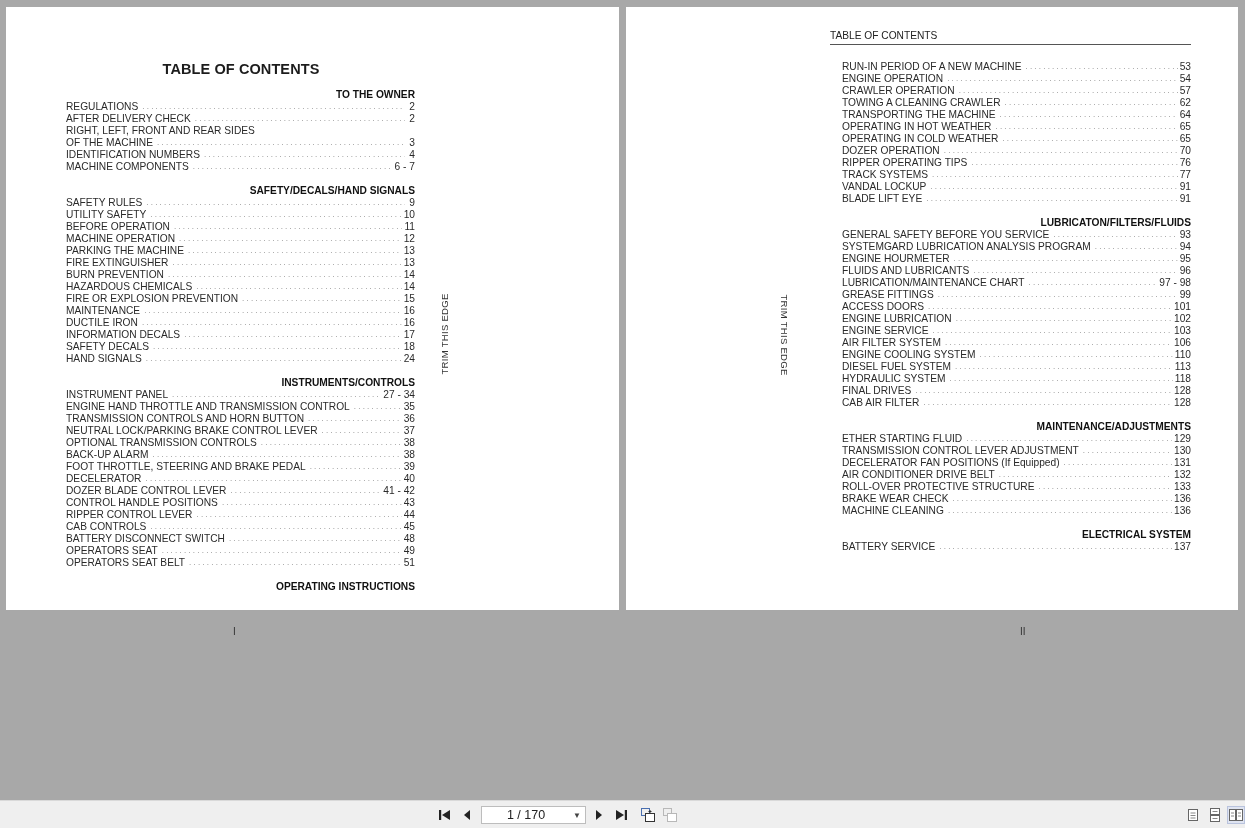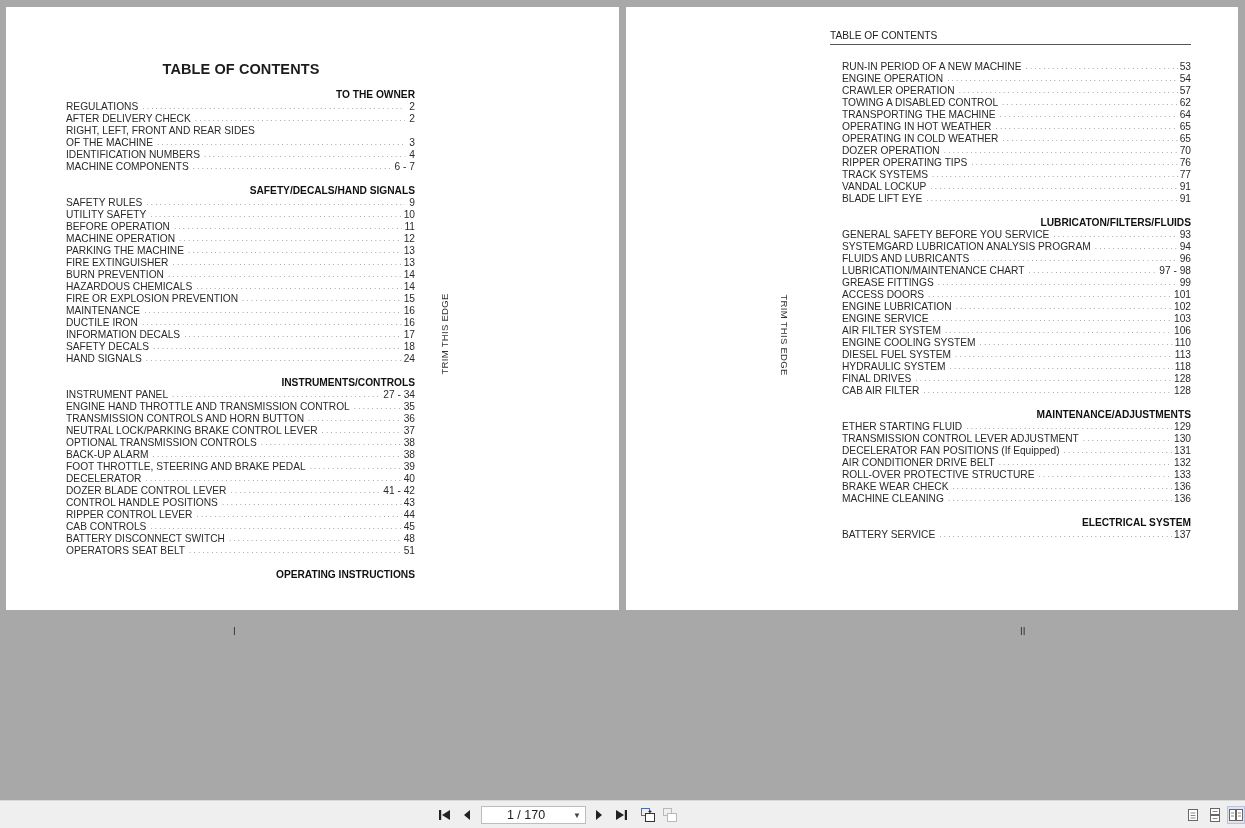--- a/index.html
+++ b/index.html
@@ -261,20 +261,25 @@
           <span class="lbl">CAB CONTROLS</span>
           <span class="dots"></span>
           <span class="pg">45</span>
         </li>
         <li class="toc-row sub">
           <span class="lbl">BATTERY DISCONNECT SWITCH</span>
           <span class="dots"></span>
           <span class="pg">48</span>
         </li>
         <li class="toc-row sub">
+          <span class="lbl">OPERATORS SEAT</span>
+          <span class="dots"></span>
+          <span class="pg">49</span>
+        </li>
+        <li class="toc-row sub">
           <span class="lbl">OPERATORS SEAT BELT</span>
           <span class="dots"></span>
           <span class="pg">51</span>
         </li>
         <li class="toc-row section gap">
           <span class="lbl">OPERATING INSTRUCTIONS</span>
           <span class="dots"></span>
           <span class="pg">53</span>
         </li>
       </ul>
@@ -294,21 +299,21 @@
           <span class="lbl">ENGINE OPERATION</span>
           <span class="dots"></span>
           <span class="pg">54</span>
         </li>
         <li class="toc-row sub">
           <span class="lbl">CRAWLER OPERATION</span>
           <span class="dots"></span>
           <span class="pg">57</span>
         </li>
         <li class="toc-row sub">
-          <span class="lbl">TOWING A DISABLED CONTROL</span>
+          <span class="lbl">TOWING A CLEANING CRAWLER</span>
           <span class="dots"></span>
           <span class="pg">62</span>
         </li>
         <li class="toc-row sub">
           <span class="lbl">TRANSPORTING THE MACHINE</span>
           <span class="dots"></span>
           <span class="pg">64</span>
         </li>
         <li class="toc-row sub">
           <span class="lbl">OPERATING IN HOT WEATHER</span>
@@ -352,20 +357,25 @@
         </li>
         <li class="toc-row sub">
           <span class="lbl">GENERAL SAFETY BEFORE YOU SERVICE</span>
           <span class="dots"></span>
           <span class="pg">93</span>
         </li>
         <li class="toc-row sub">
           <span class="lbl">SYSTEMGARD LUBRICATION ANALYSIS PROGRAM</span>
           <span class="dots"></span>
           <span class="pg">94</span>
+        </li>
+        <li class="toc-row sub">
+          <span class="lbl">ENGINE HOURMETER</span>
+          <span class="dots"></span>
+          <span class="pg">95</span>
         </li>
         <li class="toc-row sub">
           <span class="lbl">FLUIDS AND LUBRICANTS</span>
           <span class="dots"></span>
           <span class="pg">96</span>
         </li>
         <li class="toc-row sub">
           <span class="lbl">LUBRICATION/MAINTENANCE CHART</span>
           <span class="dots"></span>
           <span class="pg">97 - 98</span>

